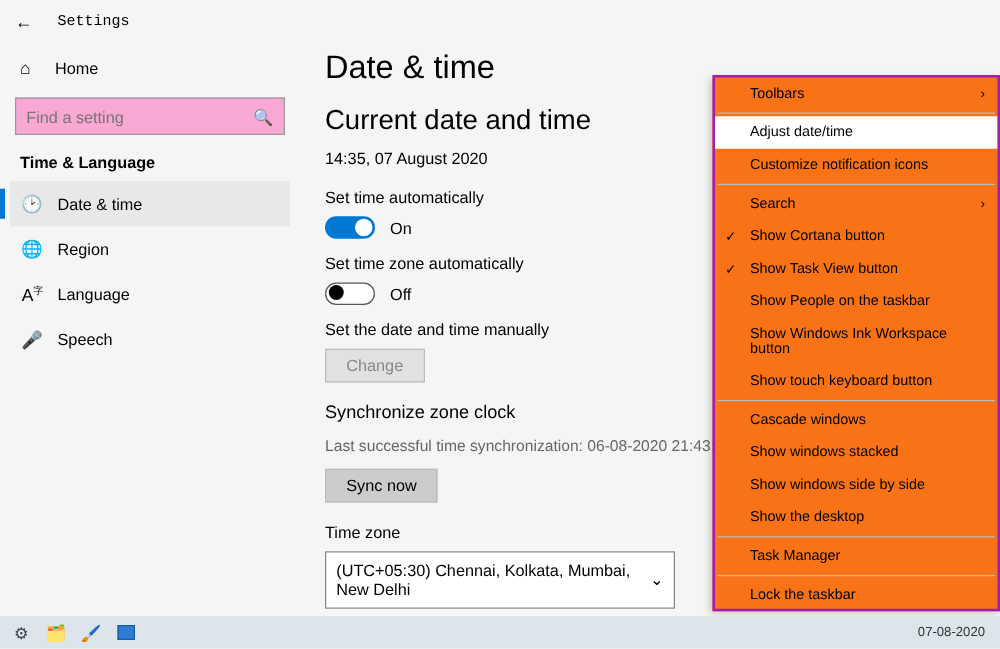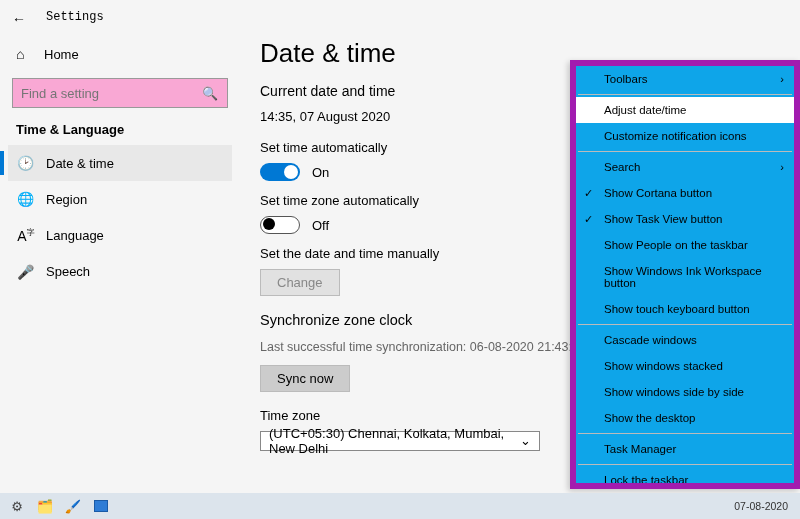--- a/index.html
+++ b/index.html
@@ -23,40 +23,40 @@
     .section-title { font-weight: 600; font-size: 13px; padding: 0 8px 8px 8px; }
     
     .nav-item { display: flex; align-items: center; padding: 10px 8px; cursor: pointer; position: relative; font-size: 13px; }
     .nav-item.active::before { content: ""; position: absolute; left: -8px; top: 6px; bottom: 6px; width: 4px; background: #0078d4; }
     .nav-item.active { background: #e8e8e8; }
     .nav-icon { width: 20px; font-size: 14px; text-align: center; }
     .nav-label { margin-left: 10px; }
     
     .main { flex: 1; padding: 4px 20px 0 20px; overflow: hidden; }
     .page-title { font-size: 26px; font-weight: 400; margin-bottom: 14px; }
-    .sub-title { font-size: 14px; font-weight: 400; margin-bottom: 10px; }
+    .sub-title { font-size: 22px; font-weight: 400; margin-bottom: 10px; }
     .date-line { font-size: 13px; margin-bottom: 16px; }
     .field-label { font-size: 13px; margin-bottom: 8px; margin-top: 4px; }
     
     .toggle { display: flex; align-items: center; margin-bottom: 12px; }
     .toggle-track { width: 40px; height: 18px; border-radius: 10px; position: relative; cursor: pointer; }
     .toggle-track.on { background: #0078d4; }
     .toggle-track.on .knob { position: absolute; right: 2px; top: 2px; width: 14px; height: 14px; border-radius: 50%; background: #fff; }
     .toggle-track.off { background: #fff; border: 1px solid #555; }
     .toggle-track.off .knob { position: absolute; left: 2px; top: 1px; width: 12px; height: 12px; border-radius: 50%; background: #000; }
     .toggle-state { margin-left: 12px; font-size: 13px; }
     
     .btn { display: inline-block; background: #ccc; border: 1px solid #bbb; padding: 5px 16px; font-size: 13px; cursor: pointer; }
     .btn.disabled { color: #888; background: #e1e1e1; }
     .sec-block { margin-bottom: 16px; }
     .grey-text { color: #666; font-size: 12.5px; line-height: 1.5; }
     
-    .select-box { display: flex; align-items: center; justify-content: space-between; border: 1px solid #888; background: #fff; height: 20px; padding: 0 8px; width: 280px; font-size: 13px; cursor: pointer; }
-    
-    .context-menu { position: absolute; right: 0; top: 60px; bottom: 30px; width: 230px; background: #0ea5e9; border: 6px solid #a21caf; box-shadow: -2px 2px 6px rgba(0,0,0,0.2); font-size: 11.5px; overflow: hidden; }
+    .select-box { display: flex; align-items: center; justify-content: space-between; border: 1px solid #888; background: #fff; height: 46px; padding: 0 8px; width: 280px; font-size: 13px; cursor: pointer; }
+    
+    .context-menu { position: absolute; right: 0; top: 60px; bottom: 30px; width: 230px; background: #f97316; border: 2px solid #a21caf; box-shadow: -2px 2px 6px rgba(0,0,0,0.2); font-size: 11.5px; overflow: hidden; }
     .cm-item { display: flex; align-items: center; padding: 7px 10px 7px 28px; cursor: pointer; position: relative; }
     .cm-item.hl { background: #fff; }
     .cm-item .chevron { margin-left: auto; font-size: 11px; }
     .cm-item .check { position: absolute; left: 8px; font-size: 11px; }
     .cm-sep { border-top: 1px solid #bbb; margin: 2px 2px; }
     
     .taskbar { position: absolute; left: 0; right: 0; bottom: 0; height: 26px; background: #dce4ec; display: flex; align-items: center; padding: 0 6px; }
     .tb-icon { width: 22px; height: 20px; display: flex; align-items: center; justify-content: center; margin-right: 6px; cursor: pointer; font-size: 13px; }
     .tb-right { margin-left: auto; font-size: 10.5px; color: #333; padding-right: 6px; }
     .tb-gear { color: #444; }

